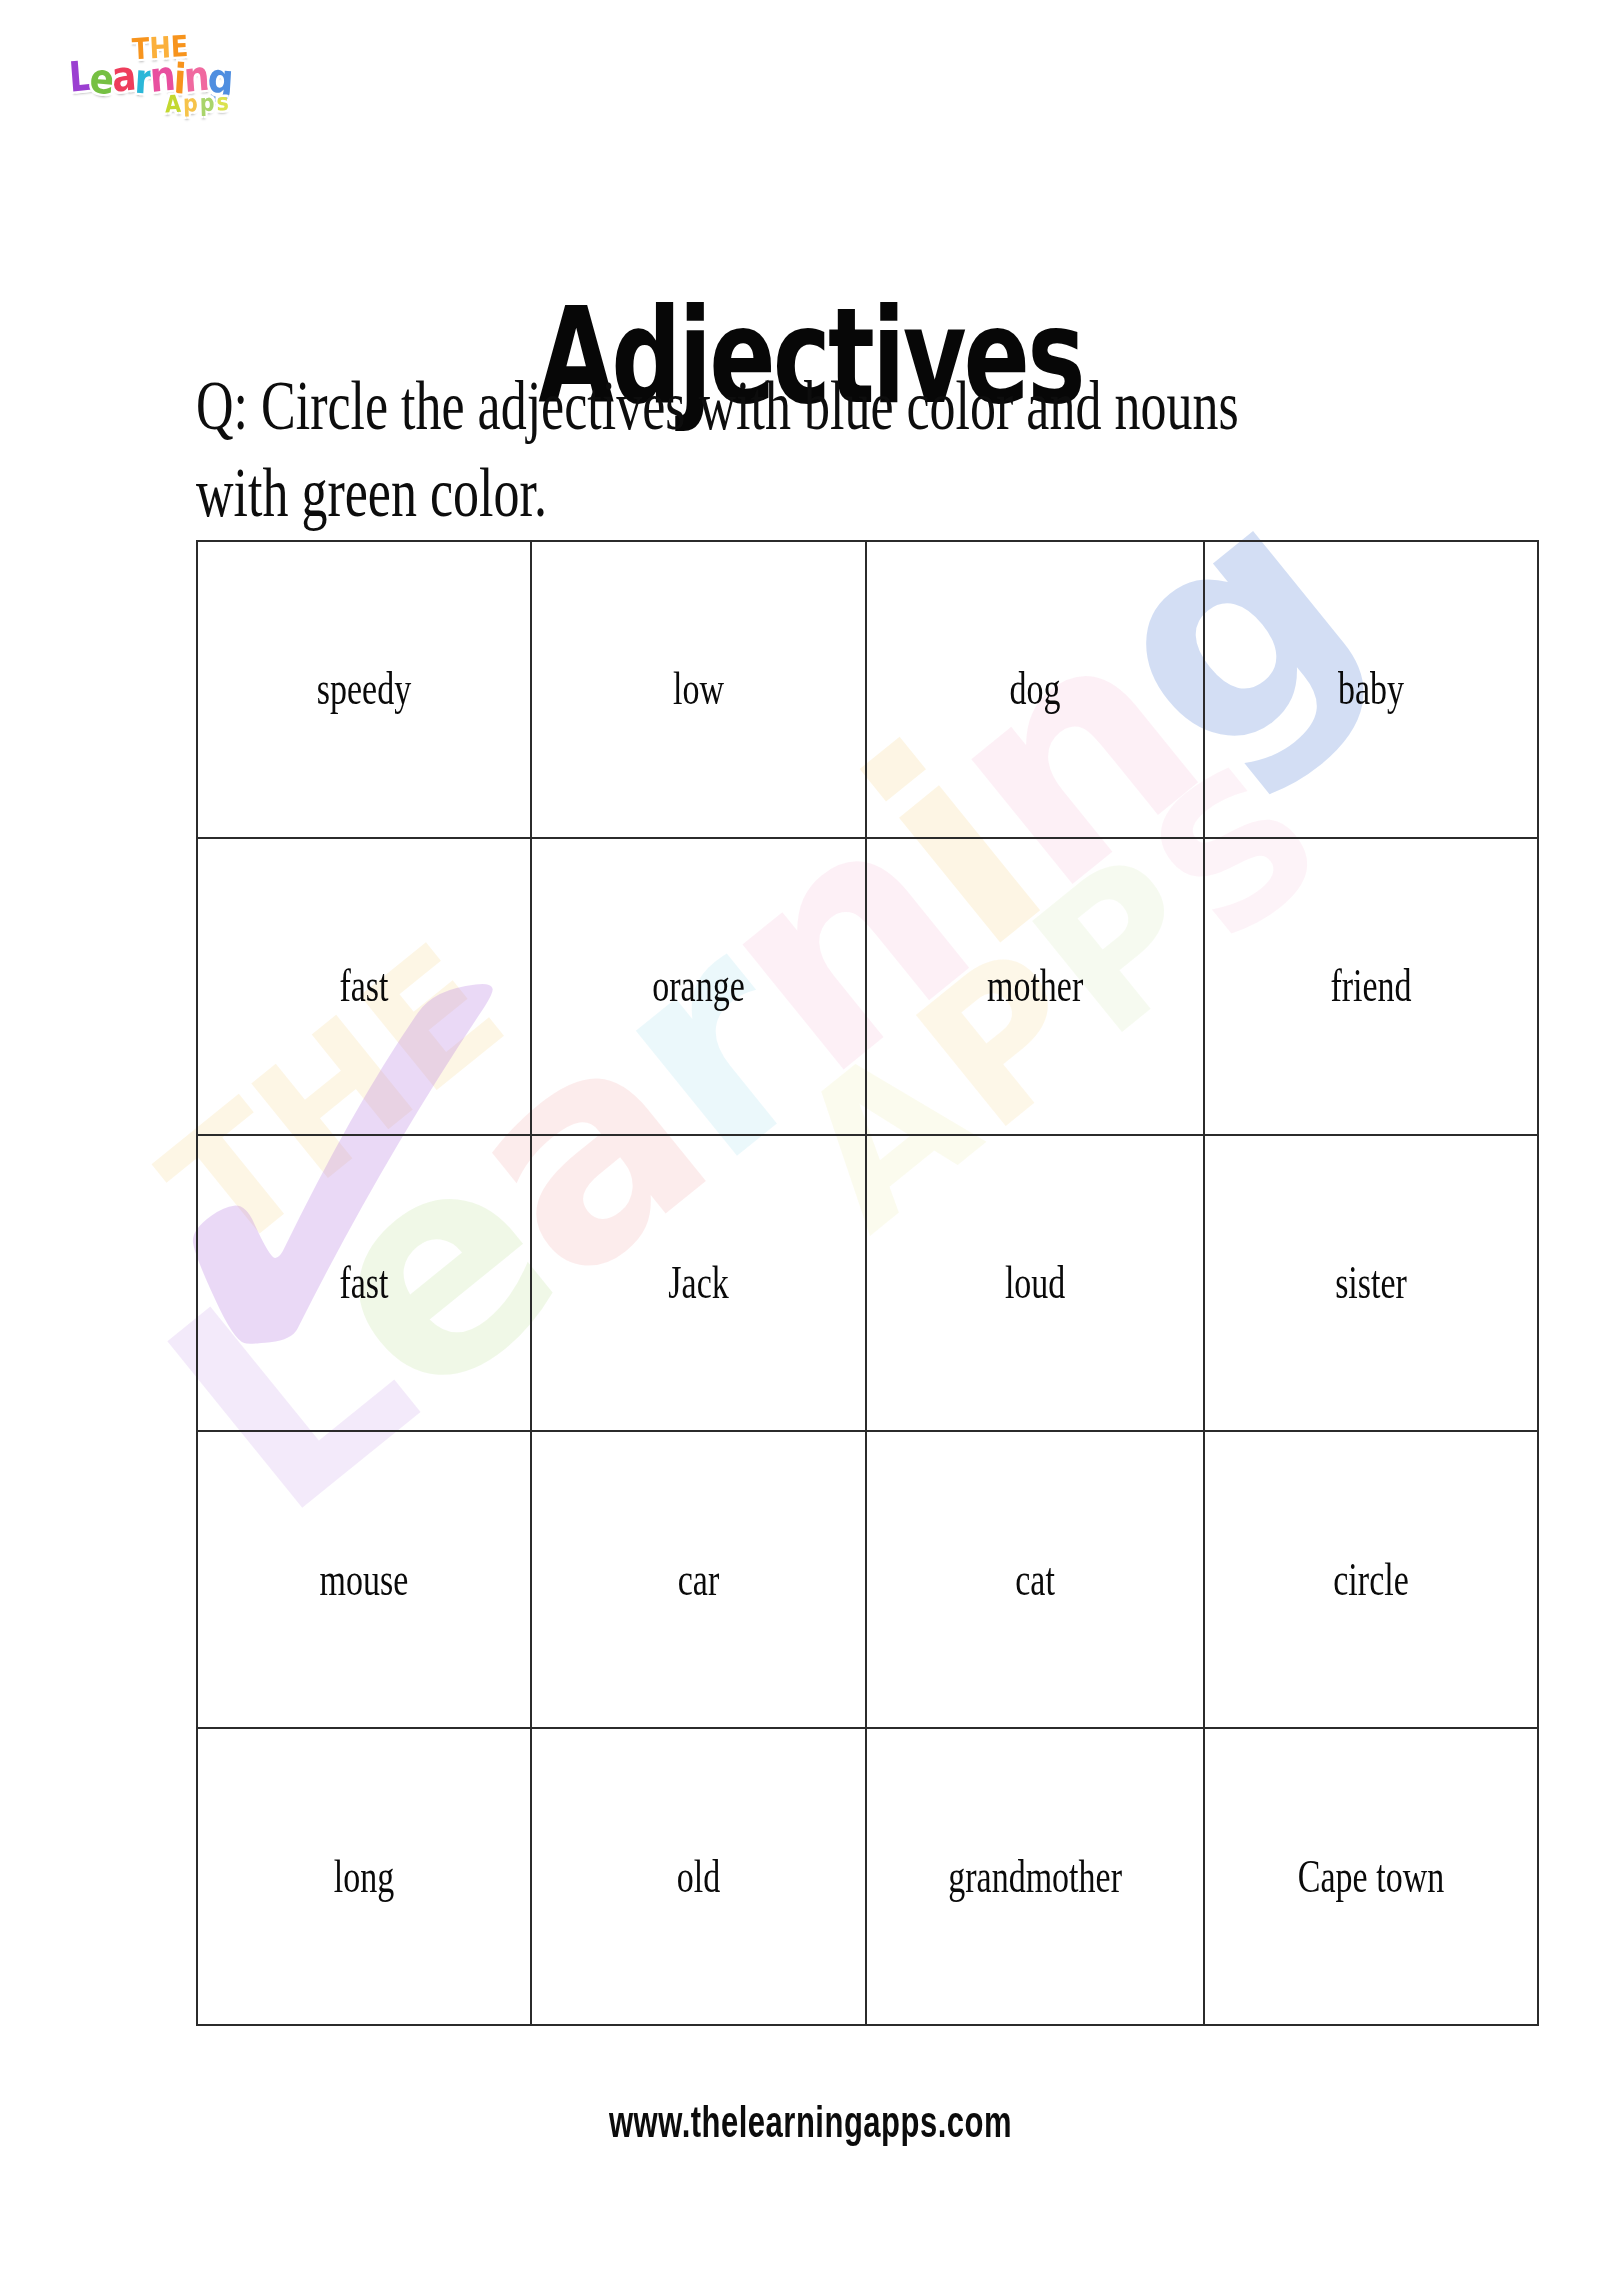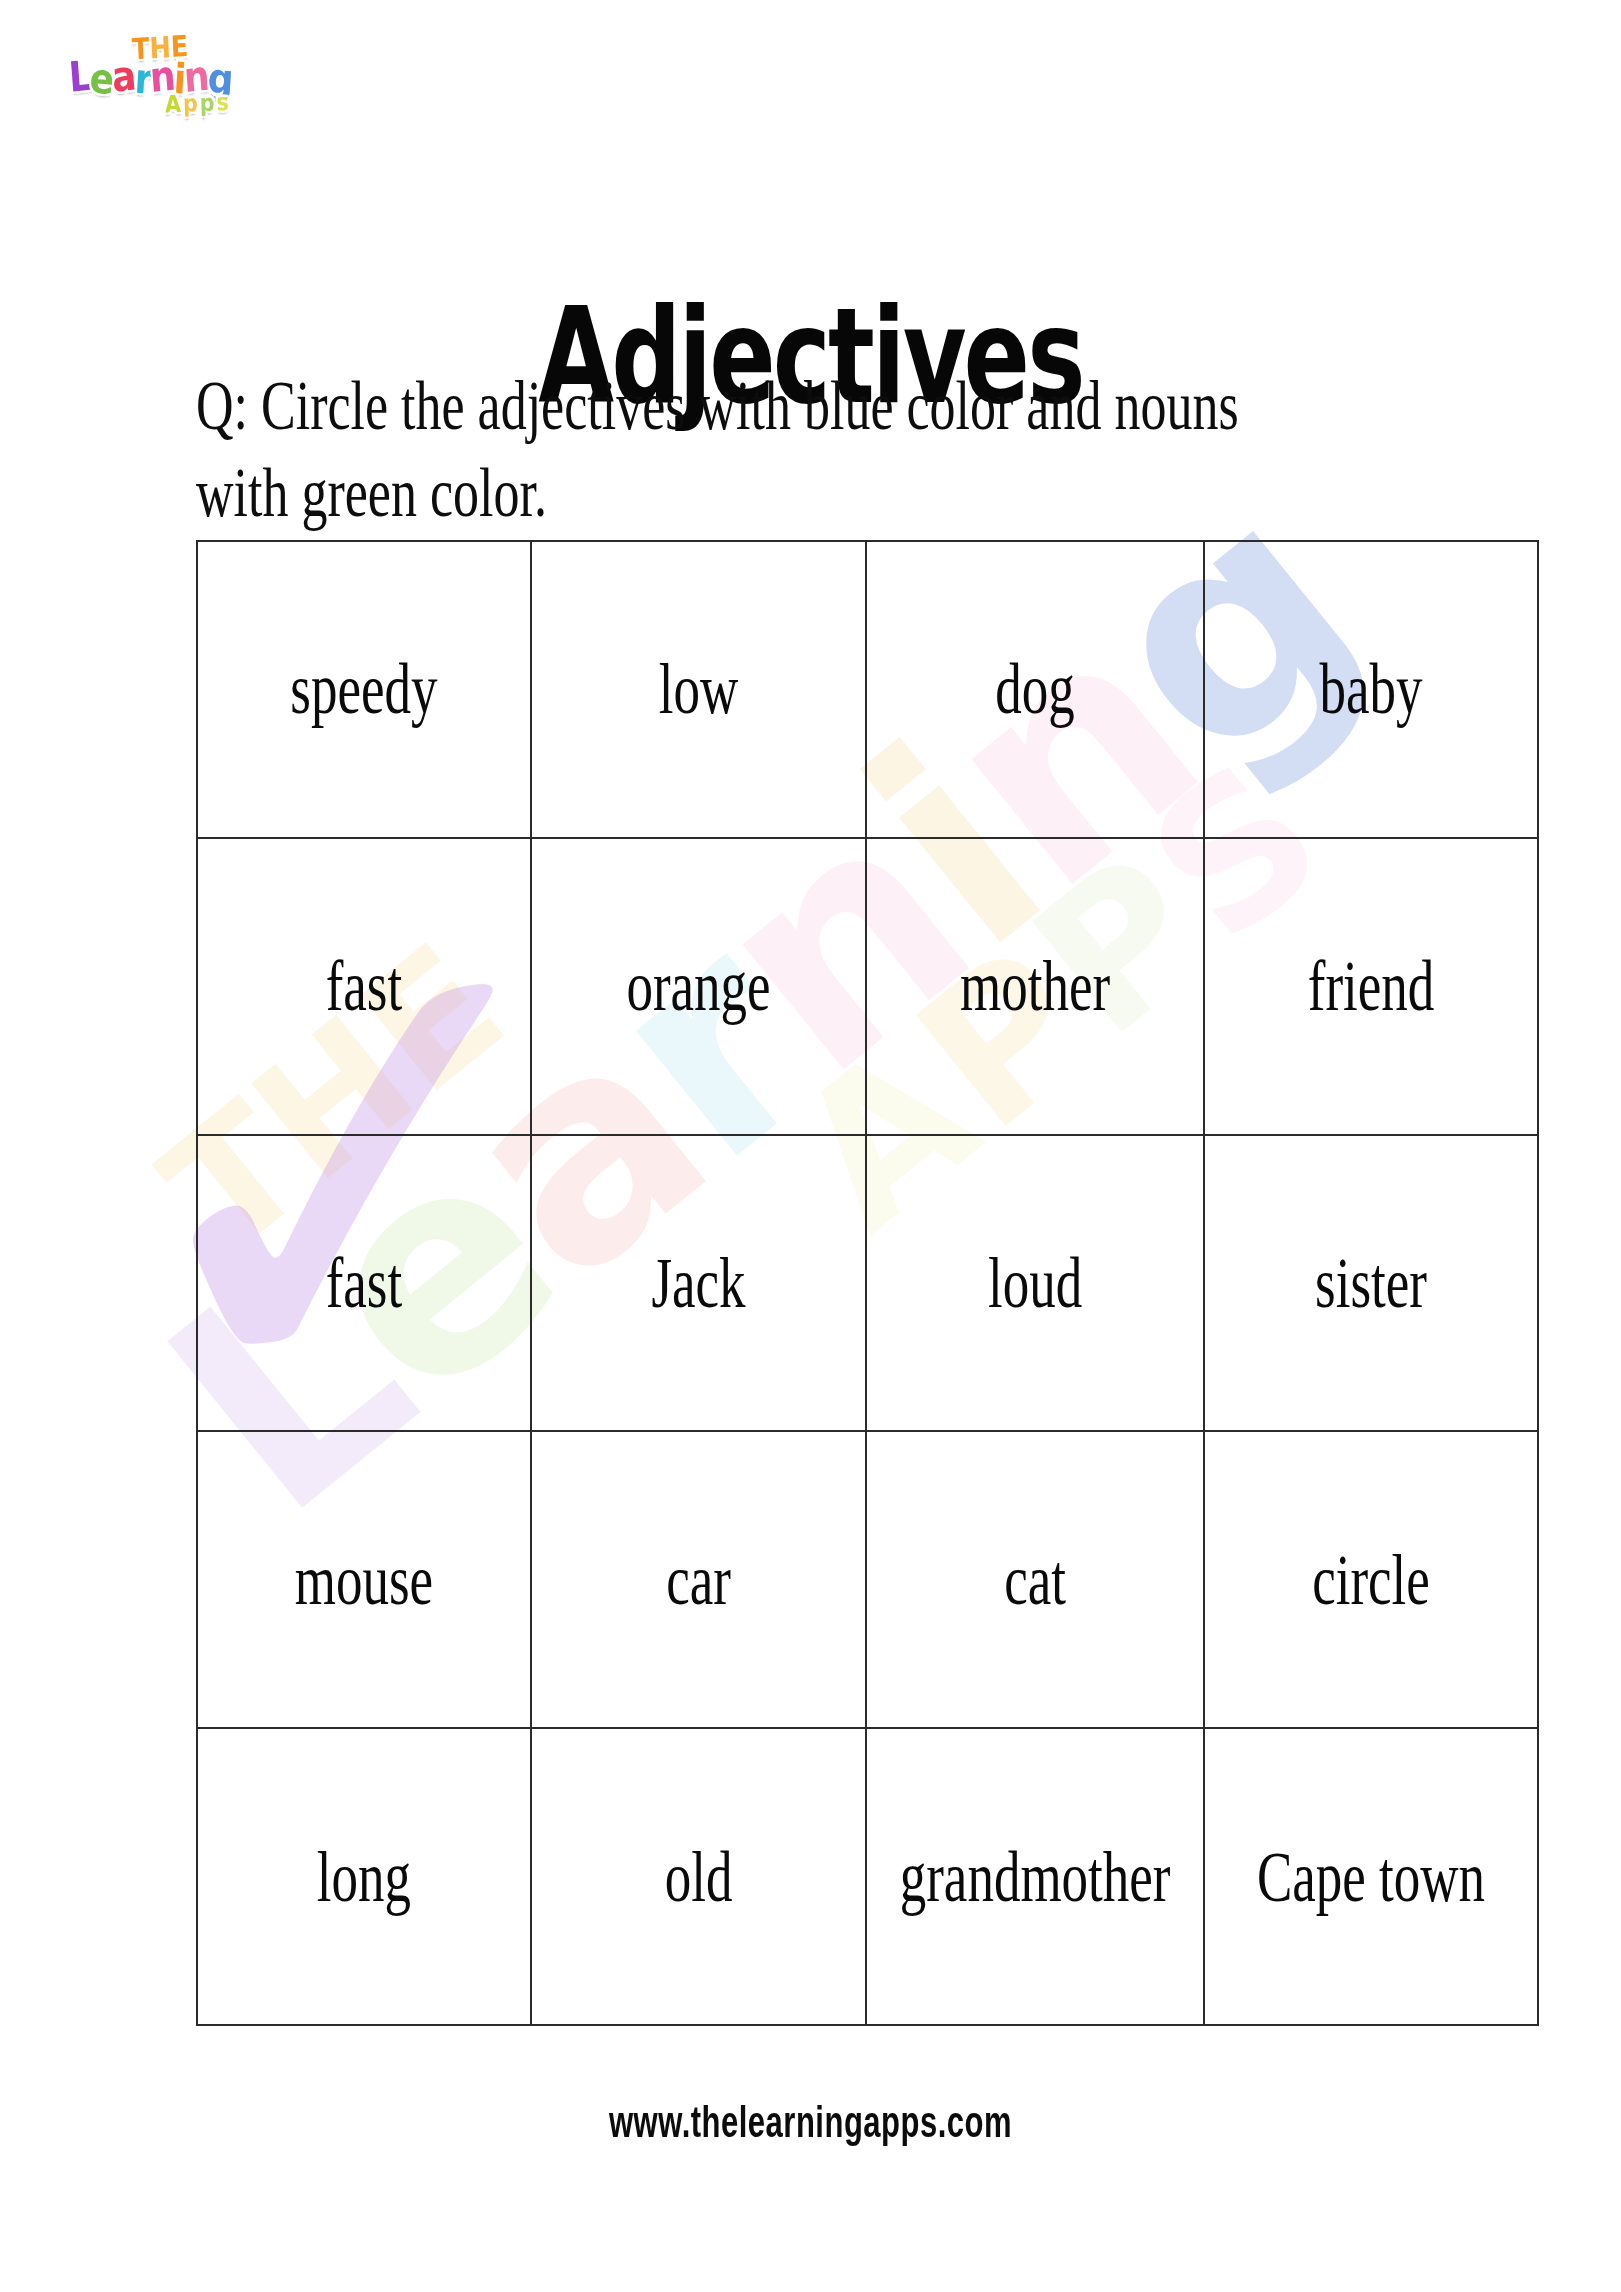--- a/index.html
+++ b/index.html
@@ -81,21 +81,21 @@
     width:1343px;height:1486px;
     border-collapse:collapse;table-layout:fixed;
     z-index:2;background:transparent;
   }
   .word-table td{
     border-left:2px solid #2b2b2b;
     border-right:2px solid #2b2b2b;
     border-top:2.9px solid #2b2b2b;
     border-bottom:2.9px solid #2b2b2b;
     text-align:center;vertical-align:middle;
-    font-size:53px;color:#0a0a0a;
+    font-size:34px;color:#0a0a0a;
     padding:0;
   }
   .cellword{display:inline-block;transform:scaleY(1.35);}
 
   
   .footer{
     position:absolute;left:0;top:2096px;width:100%;
     text-align:center;
     font-family:"Liberation Sans", sans-serif;font-weight:700;
     font-size:31px;letter-spacing:0.5px;

